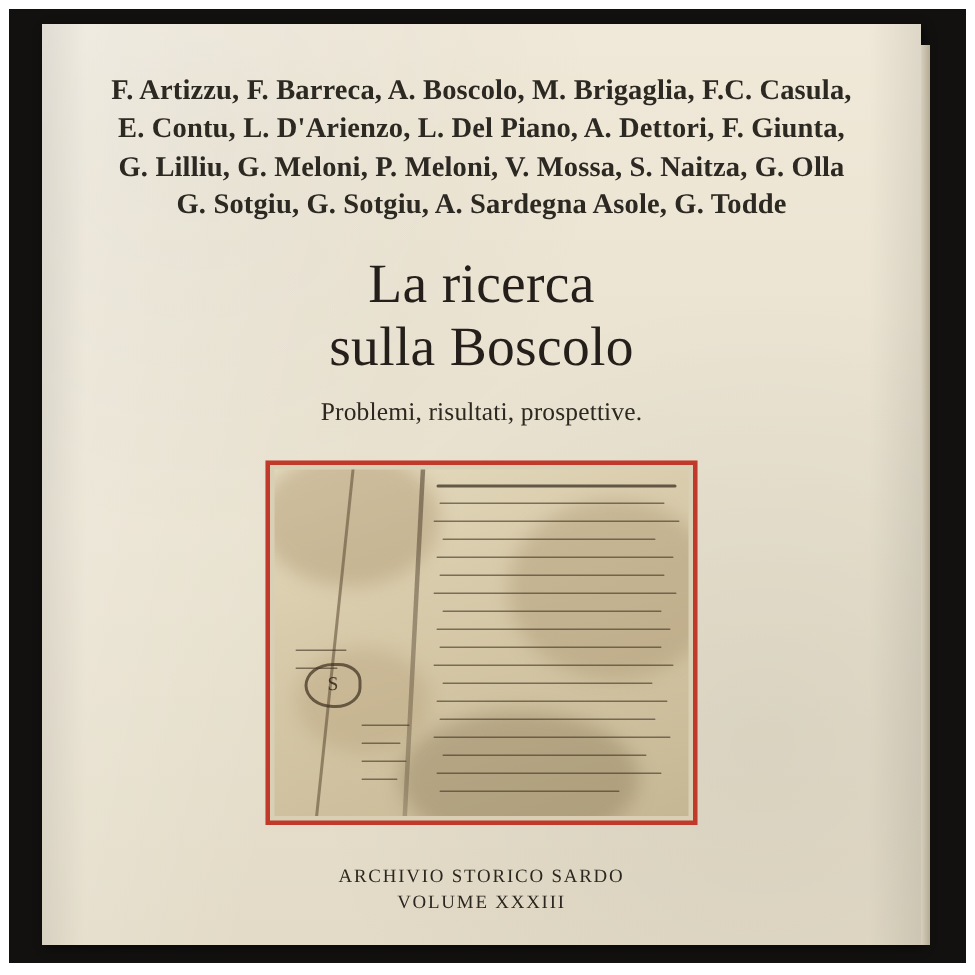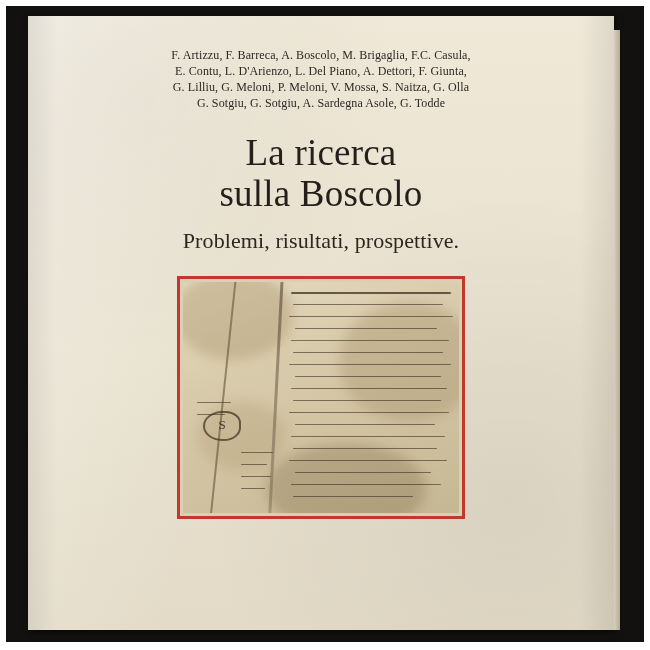--- a/index.html
+++ b/index.html
@@ -86,43 +86,44 @@
     width: 100%;
     height: 100%;
     box-sizing: border-box;
     padding: 26px 36px 14px 36px;
     text-align: center;
     color: #2a2620;
   }
 
   
   #authors {
-    font-size: 12px;
+    font-size: 19px;
     line-height: 1.33;
     letter-spacing: 0.1px;
     color: #2c2822;
     margin: 6px 4px 0 4px;
+    font-weight: bold;
   }
   #authors div {
     white-space: nowrap;
   }
 
   
   #title-block {
     margin-top: 20px;
   }
   .title-line {
     font-size: 37px;
     line-height: 1.12;
     color: #241f1a;
     letter-spacing: 0.2px;
   }
   #subtitle {
     margin-top: 13px;
-    font-size: 22px;
+    font-size: 17px;
     color: #2c2821;
     letter-spacing: 0.1px;
   }
 
   
   #plate-wrap {
     margin: 22px auto 0 auto;
     width: 288px;
     height: 243px;
     border: 3px solid #c0392b;
@@ -261,19 +262,23 @@
 
               <div class="hand thin" style="left:14px; top:120px; width:34px;"></div>
               <div class="hand thin" style="left:14px; top:132px; width:28px;"></div>
               <div class="hand thin" style="left:58px; top:170px; width:32px;"></div>
               <div class="hand thin" style="left:58px; top:182px; width:26px;"></div>
               <div class="hand thin" style="left:58px; top:194px; width:30px;"></div>
               <div class="hand thin" style="left:58px; top:206px; width:24px;"></div>
             </div>
           </div>
 
+          <div id="series">
+            <div>ARCHIVIO STORICO SARDO</div>
+            <div>VOLUME XXXIII</div>
+          </div>
 
         </div>
       </div>
 
     </div>
   </div>
 </div>
 
 </body></html>

